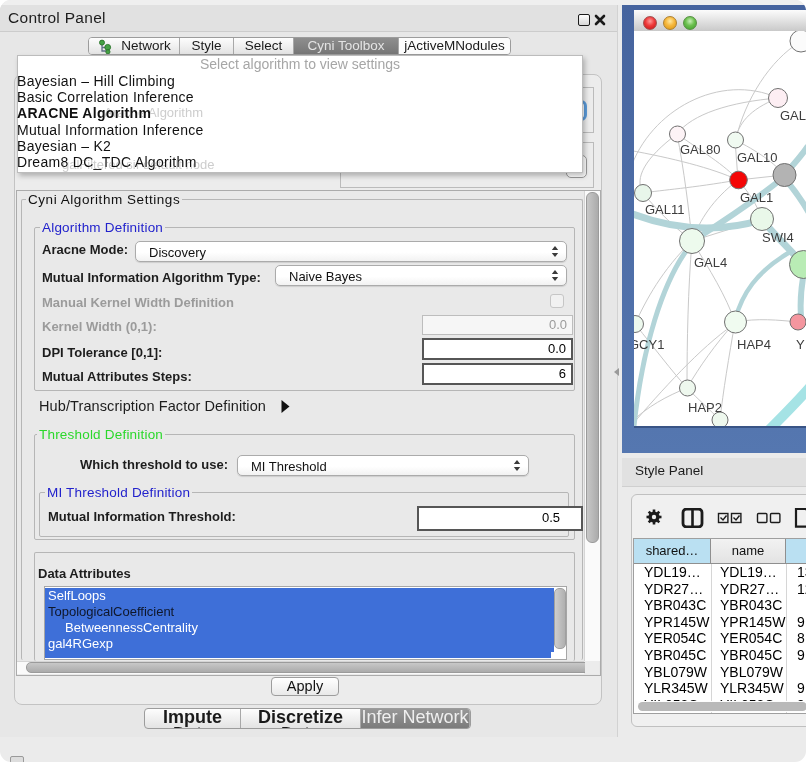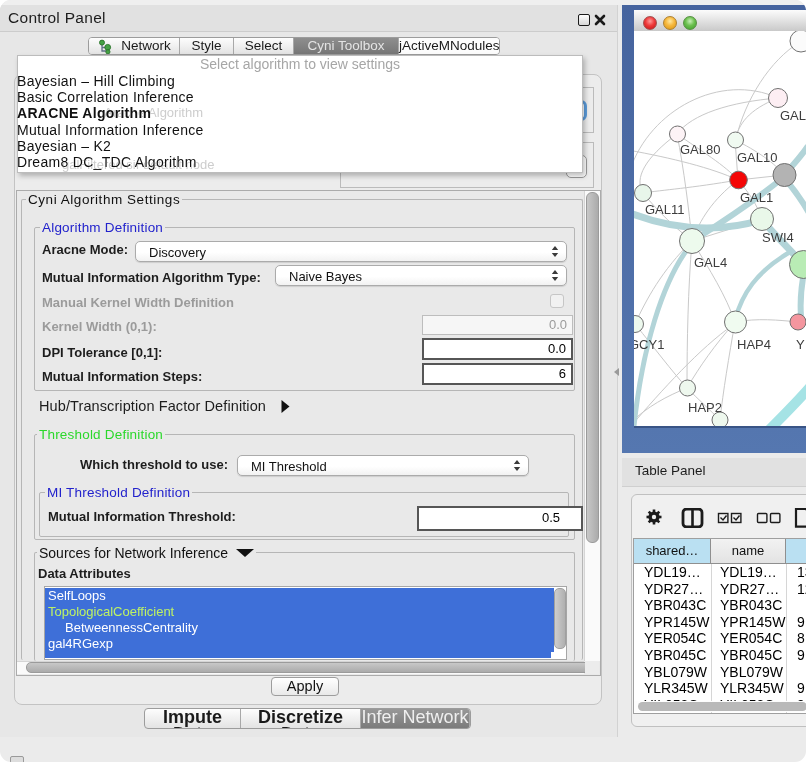--- a/index.html
+++ b/index.html
@@ -52,21 +52,21 @@
         <path d="M3 5 L3 12 L7.5 12 M3 8.5 L6 8.5" stroke="#607086" stroke-width="1.3" fill="none"></path>
         <circle cx="3" cy="3.6" r="2.5" fill="#45a245" stroke="#2a742a" stroke-width="0.9"></circle>
         <circle cx="8.7" cy="8.3" r="2.9" fill="#45a245" stroke="#2a742a" stroke-width="0.9"></circle>
         <circle cx="8.9" cy="12.8" r="2.1" fill="#45a245" stroke="#2a742a" stroke-width="0.9"></circle>
       </svg>
       <span style="margin-left:24px;">Network</span>
     </div>
     <div class="tb" style="width:53px;">Style</div>
     <div class="tb" style="width:59px;">Select</div>
     <div class="tb sel" style="width:104px;">Cyni Toolbox</div>
-    <div class="tb" style="width:100px;background:#fcfcfc;">jActiveMNodules</div>
+    <div class="tb" style="width:111px;background:#fcfcfc;">jActiveMNodules</div>
   </div>
 
   <div class="abs" style="left:16px;top:190px;width:583px;height:484px;background:#e9e9e9;border:1px solid #ababab;"></div>
 
   <div class="abs" style="left:584px;top:191px;width:15px;height:470px;background:#fafafa;border-left:1px solid #d5d5d5;"></div>
   <div class="abs" style="left:586px;top:192px;width:11px;height:349px;background:linear-gradient(90deg,#c8c8c8,#ababab);border:1px solid #9b9b9b;border-radius:6px;"></div>
 
   <div class="abs" style="left:17px;top:661px;width:567px;height:12px;background:#fafafa;border-top:1px solid #d5d5d5;"></div>
   <div class="abs" style="left:26px;top:662px;width:562px;height:9px;background:linear-gradient(#c8c8c8,#ababab);border:1px solid #9b9b9b;border-radius:5px;"></div>
   <div class="abs" style="left:585px;top:661px;width:14px;height:13px;background:#ececec;"></div>
@@ -92,21 +92,21 @@
         <path d="M4 0 L7.2 4 L0.8 4 Z" fill="#3a3a3a"></path>
         <path d="M4 11 L7.2 7 L0.8 7 Z" fill="#3a3a3a"></path>
       </svg>
   </div>
   <div class="lbl dis" style="position:absolute;left:42px;top:295px;text-align:center;">Manual Kernel Width Definition</div>
   <div class="abs" style="left:550px;top:294px;width:12px;height:12px;border:1px solid #c6c6c6;border-radius:3px;background:#f1f1f1;"></div>
   <div class="lbl dis" style="position:absolute;left:42px;top:319px;">Kernel Width (0,1):</div>
   <div class="field" style="left:422px;top:315px;width:144px;height:17px;border:1px solid #bdbdbd;color:#9b9b9b;padding:1px 5px 0 0;background:#f6f6f6;">0.0</div>
   <div class="lbl" style="position:absolute;left:42px;top:345px;">DPI Tolerance [0,1]:</div>
   <div class="field" style="left:422px;top:338px;width:142px;height:17px;border:2px solid #565656;padding:1px 5px 0 0;">0.0</div>
-  <div class="lbl" style="position:absolute;left:42px;top:369px;">Mutual Information Steps:</div>
+  <div class="lbl" style="position:absolute;left:42px;top:369px;">Mutual Attributes Steps:</div>
   <div class="field" style="left:422px;top:363px;width:142px;height:17px;border:2px solid #565656;padding:1px 5px 0 0;">6</div>
 
   <div class="lbl" style="position:absolute;left:39px;top:398px;font-weight:normal;font-size:14.5px;letter-spacing:0.1px;">Hub/Transcription Factor Definition
     <svg width="9" height="13" style="vertical-align:-2px;margin-left:11px;" viewBox="0 0 9 13">
         <path d="M0.5 0 L8.5 6.5 L0.5 13 Z" fill="#111"></path>
       </svg>
   </div>
 
   <div class="grp" style="left:34px;top:434px;width:539px;height:104px;"></div>
   <div class="gtitle" style="left:37px;top:427px;color:#2bd82b;">Threshold Definition</div>
@@ -117,30 +117,25 @@
         <path d="M4 0 L7.2 4 L0.8 4 Z" fill="#3a3a3a"></path>
         <path d="M4 11 L7.2 7 L0.8 7 Z" fill="#3a3a3a"></path>
       </svg>
   </div>
   <div class="grp" style="left:39px;top:492px;width:528px;height:43px;"></div>
   <div class="gtitle" style="left:45px;top:485px;color:#2222cc;">MI Threshold Definition</div>
   <div class="lbl" style="position:absolute;left:48px;top:509px;">Mutual Information Threshold:</div>
   <div class="field" style="left:417px;top:506px;width:141px;height:19px;border:2px solid #565656;padding:2px 21px 0 0;">0.5</div>
 
   <div class="grp" style="left:34px;top:552px;width:539px;height:108px;border-bottom:none;"></div>
-  <div class="gtitle" style="left:37px;top:545px;color:#111;font-size:14px;letter-spacing:0;">Sources for Network Inference
-    <svg width="18" height="8" style="vertical-align:1px;margin-left:4px;" viewBox="0 0 18 8">
-        <path d="M0 0 L18 0 L9 8 Z" fill="#111"></path>
-      </svg>
-  </div>
   <div class="lbl" style="position:absolute;left:38px;top:566px;">Data Attributes</div>
 
   <div class="abs" style="left:44px;top:586px;width:521px;height:72px;background:#fff;border:1px solid #a6a6a6;overflow:hidden;">
     <div style="position:absolute;left:0;top:1px;width:506px;height:16px;background:#3e6fd8;color:#fff;font-size:13px;padding-left:3px;line-height:16px;">SelfLoops</div>
-    <div style="position:absolute;left:0;top:17px;width:506px;height:16px;background:#3e6fd8;color:#bef264;font-size:13px;padding-left:3px;line-height:16px;">TopologicalCoefficient</div>
+    <div style="position:absolute;left:0;top:17px;width:506px;height:16px;background:#3e6fd8;color:#0f172a;font-size:13px;padding-left:3px;line-height:16px;">TopologicalCoefficient</div>
     <div style="position:absolute;left:0;top:33px;width:506px;height:16px;background:#3e6fd8;color:#fff;font-size:13px;padding-left:20px;line-height:16px;">BetweennessCentrality</div>
     <div style="position:absolute;left:0;top:49px;width:506px;height:16px;background:#3e6fd8;color:#fff;font-size:13px;padding-left:3px;line-height:16px;">gal4RGexp</div>
     <div style="position:absolute;left:0;top:65px;width:506px;height:6px;background:#3e6fd8;"></div>
     <div style="position:absolute;left:509px;top:1px;width:10px;height:59px;background:linear-gradient(90deg,#cdcdcd,#b0b0b0);border:1px solid #a0a0a0;border-radius:5px;"></div>
   </div>
 
   <div class="abs" style="left:271px;top:677px;width:66px;height:17px;background:linear-gradient(#ffffff,#e9e9e9);border:1px solid #9d9d9d;border-radius:4px;text-align:center;font-size:14.5px;line-height:17px;color:#111;">Apply</div>
 
   <div class="btabrow" style="left:144px;top:708px;">
     <div class="tb" style="width:95px;">Impute Data</div>
@@ -238,21 +233,21 @@
       <text x="762" y="242">SWI4</text>
       <text x="694" y="267">GAL4</text>
       <text x="629" y="349">GCY1</text>
       <text x="737" y="349">HAP4</text>
       <text x="796" y="349">Y</text>
       <text x="688" y="412">HAP2</text>
     </g>
   </svg>
 
   <div class="abs" style="left:622px;top:458px;width:184px;height:28px;background:#e1e1e1;border-bottom:1px solid #cfcfcf;"></div>
-  <div class="abs" style="left:635px;top:463px;font-size:13.5px;color:#1c1c1c;">Table Panel</div>
+  <div class="abs" style="left:635px;top:463px;font-size:13.5px;color:#1c1c1c;">Style Panel</div>
 
   <div class="abs" style="left:631px;top:494px;width:180px;height:231px;background:#f0f0f0;border:1px solid #c0c0c0;border-radius:6px;"></div>
 
   <svg class="abs" style="left:645px;top:508px;" width="165" height="20" viewBox="0 0 165 20">
 
     <g fill="#1c1c1c">
       <circle cx="9" cy="9" r="5.6"></circle>
       <g stroke="#1c1c1c" stroke-width="2.6">
         <line x1="9" y1="1.5" x2="9" y2="16.5"></line>
         <line x1="1.5" y1="9" x2="16.5" y2="9"></line>

